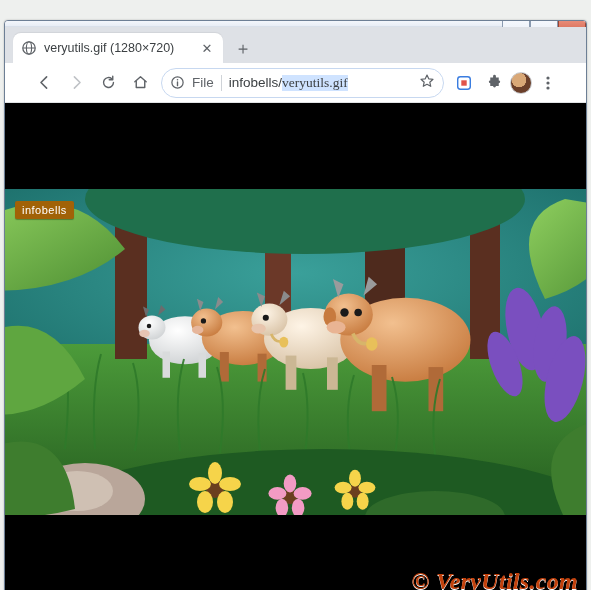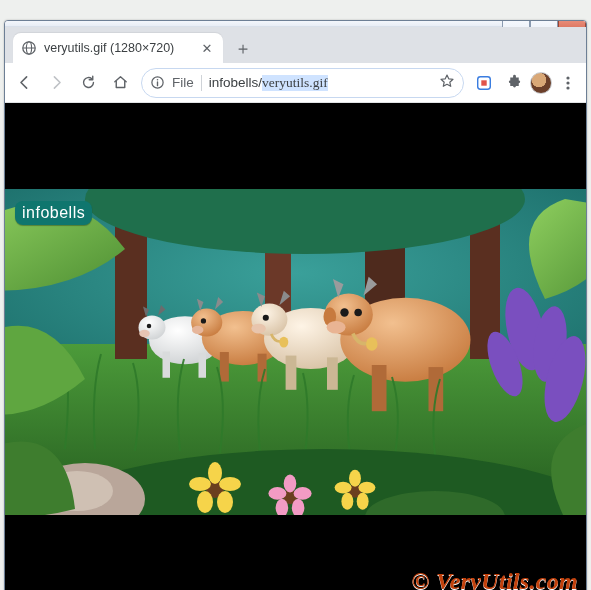--- a/index.html
+++ b/index.html
@@ -71,21 +71,21 @@
     display:flex; align-items:center; justify-content:center;
     color:#5f6368; font-size:17px; border-radius:50%;
   }
 
   
   .toolbar {
     height: 40px;
     background: #fff;
     border-bottom: 1px solid #e1e3e5;
     display: flex; align-items: center;
-    padding: 0 4px;
+    padding: 0 24px;
     gap: 2px;
   }
   .navbtn {
     width: 30px; height: 30px;
     display:flex; align-items:center; justify-content:center;
     color:#5f6368; border-radius:50%;
   }
   .navbtn.disabled { color:#bfc2c6; }
   .navbtn svg { width:17px; height:17px; }
 
@@ -126,24 +126,24 @@
     position: relative;
   }
   .scene {
     width: 100%; height: 326px;
     position: relative;
     overflow: hidden;
   }
   .scene svg { width:100%; height:100%; display:block; }
   .infobells {
     position: absolute; top: 12px; left: 10px;
-    background: #0f766e;
-    color: #fff; font-size: 16px; font-weight: 500;
+    background: #a16207;
+    color: #fff; font-size: 11px; font-weight: 500;
     padding: 3px 7px;
-    border-radius: 8px;
+    border-radius: 2px;
     letter-spacing: 0.5px;
     box-shadow: 0 1px 1px rgba(0,0,0,0.3);
   }
 
   .watermark {
     position: absolute;
     right: 8px; bottom: 6px;
     color: #c2410c;
     font-size: 24px;
     font-weight: 700;

